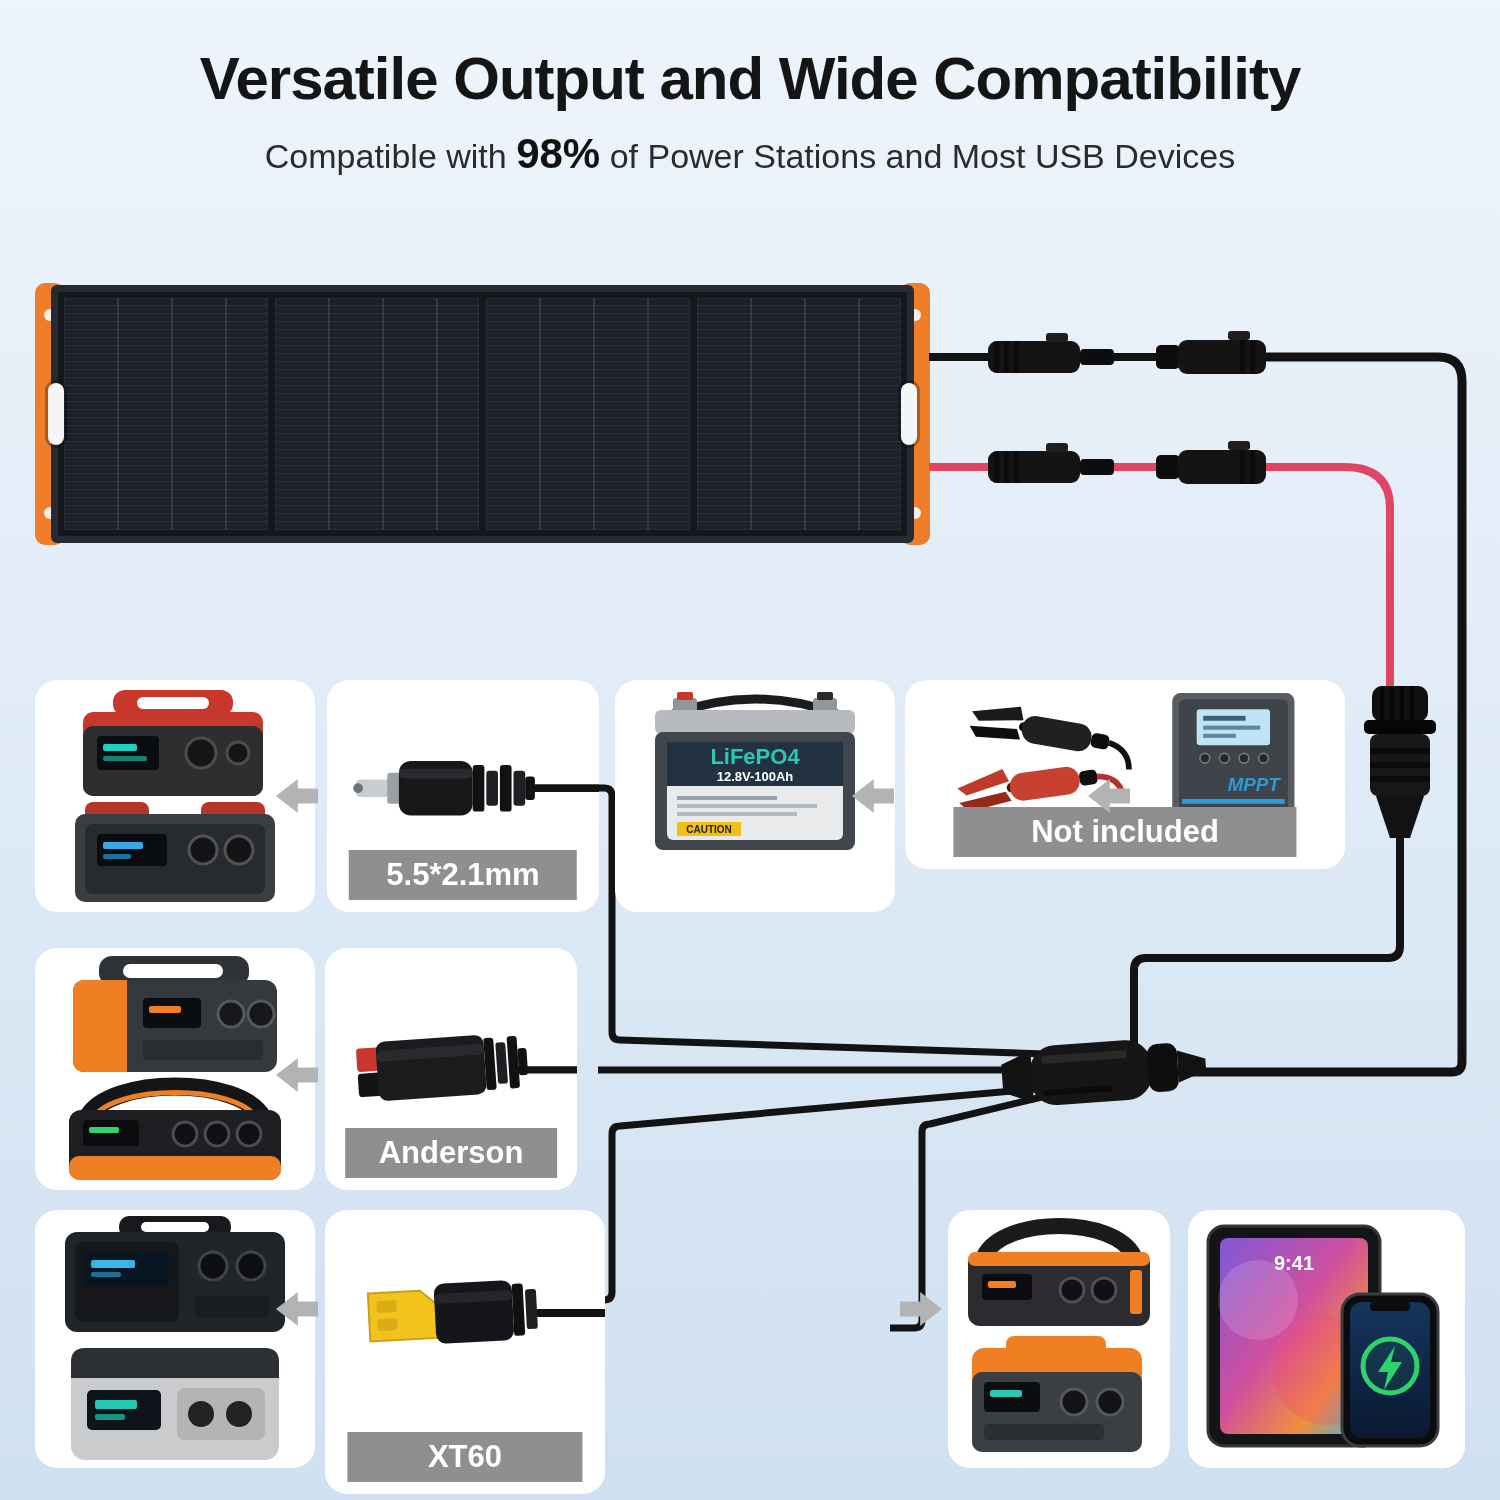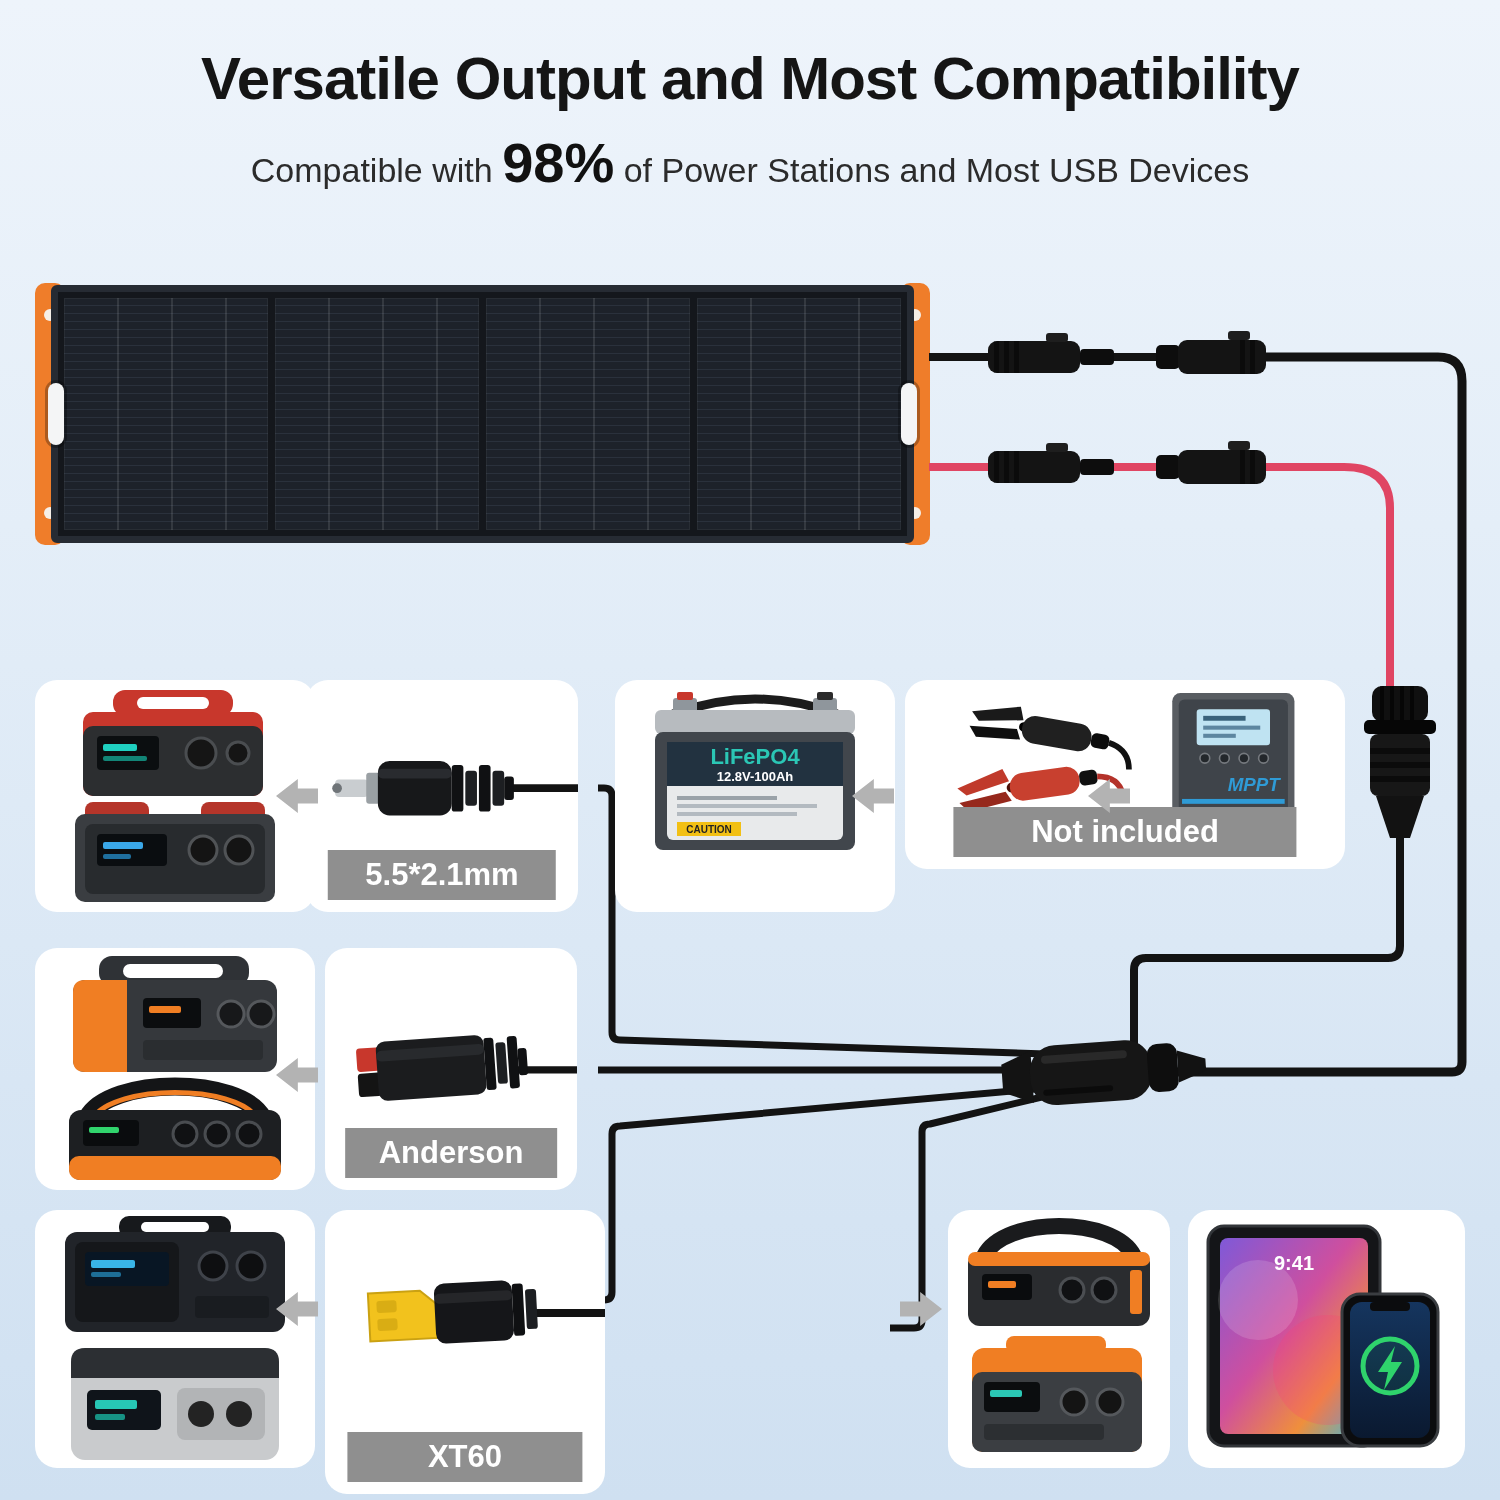--- a/index.html
+++ b/index.html
@@ -10,21 +10,21 @@
   }
   
   .title{
     position:absolute;top:44px;left:0;width:100%;text-align:center;
     font-size:60px;font-weight:800;color:#151515;letter-spacing:-1px;
   }
   .subtitle{
     position:absolute;top:130px;left:0;width:100%;text-align:center;
     font-size:34px;color:#2b2b2b;
   }
-  .subtitle .big{font-size:56px;font-weight:800;color:#111;}
+  .subtitle .big{font-size:42px;font-weight:800;color:#111;}
   
   .panel{position:absolute;left:35px;top:283px;width:895px;height:262px;z-index:2;}
   .panel .cap{position:absolute;top:0;bottom:0;width:30px;background:#ef7d2a;border-radius:10px;}
   .cap.left{left:0;} .cap.right{right:0;}
   .grommet{position:absolute;left:50%;transform:translateX(-50%);width:12px;height:12px;border-radius:50%;background:#f6efe7;}
   .grommet.top{top:26px;} .grommet.bot{bottom:26px;}
   .panel .pbody{
     position:absolute;left:16px;right:16px;top:2px;bottom:2px;
     background:#14171c;border:7px solid #262b33;border-radius:6px;
     display:flex;gap:7px;padding:6px;box-sizing:border-box;
@@ -53,21 +53,21 @@
   .arrow.right{clip-path:polygon(100% 50%,48% 0,48% 28%,0 28%,0 72%,48% 72%,48% 100%);}
   
   .bg-cables{position:absolute;left:0;top:0;z-index:1;pointer-events:none;}
   .fg-cables{position:absolute;left:0;top:0;z-index:3;pointer-events:none;}
 </style>
 </head>
 <body>
 
 <div id="canvas">
 
-  <div class="title">Versatile Output and Most Compatibility</div>
+  <div class="title">Versatile Output and Wide Compatibility</div>
   <div class="subtitle"><span>Compatible with </span><span class="big">98%</span><span> of Power Stations and Most USB Devices</span></div>
 
   <svg class="bg-cables" width="1500" height="1500" viewBox="0 0 1500 1500">
     <g fill="none" stroke="#131313" stroke-width="7" stroke-linejoin="round">
       <path d="M598 788 H604 Q612 788 612 796 V1032 Q612 1040 620 1040 L1046 1054"></path>
       <path d="M598 1070 H1046"></path>
       <path d="M598 1300 H604 Q612 1300 612 1292 V1134 Q612 1126 620 1126 L1046 1088"></path>
       <path d="M890 1328 H914 Q922 1328 922 1320 V1132 Q922 1124 930 1124 L1046 1096"></path>
     </g>
   </svg>
@@ -172,21 +172,21 @@
         <rect x="50" y="144" width="180" height="70" rx="8" fill="#282b2e"></rect>
         <rect x="62" y="154" width="70" height="32" rx="4" fill="#0a0d10"></rect>
         <rect x="68" y="162" width="40" height="7" rx="2" fill="#3aa7e8"></rect>
         <rect x="68" y="174" width="28" height="5" rx="2" fill="#1f6f9e"></rect>
         <circle cx="168" cy="170" r="14" fill="#141414" stroke="#505356" stroke-width="3"></circle>
         <circle cx="204" cy="170" r="14" fill="#141414" stroke="#505356" stroke-width="3"></circle>
       </g>
     </svg>
   </div>
 
-  <div class="card" style="left:306px;top:680px;width:272px;height:232px;">
+  <div class="card" style="left:327px;top:680px;width:272px;height:232px;">
     <svg viewBox="0 0 280 232">
       <path d="M206 108 H280" stroke="#131313" stroke-width="8" fill="none"></path>
       <g>
         <rect x="30" y="99" width="34" height="18" rx="4" fill="#c9cdd0"></rect>
         <circle cx="32" cy="108" r="5" fill="#6f7478"></circle>
         <rect x="62" y="92" width="14" height="32" rx="3" fill="#9aa0a4"></rect>
         <rect x="74" y="80" width="76" height="56" rx="12" fill="#17181a"></rect>
         <rect x="74" y="88" width="76" height="10" rx="5" fill="#2e3134" opacity="0.8"></rect>
         <rect x="150" y="84" width="12" height="48" rx="3" fill="#101113"></rect>
         <rect x="164" y="90" width="12" height="36" rx="3" fill="#1d1f22"></rect>

